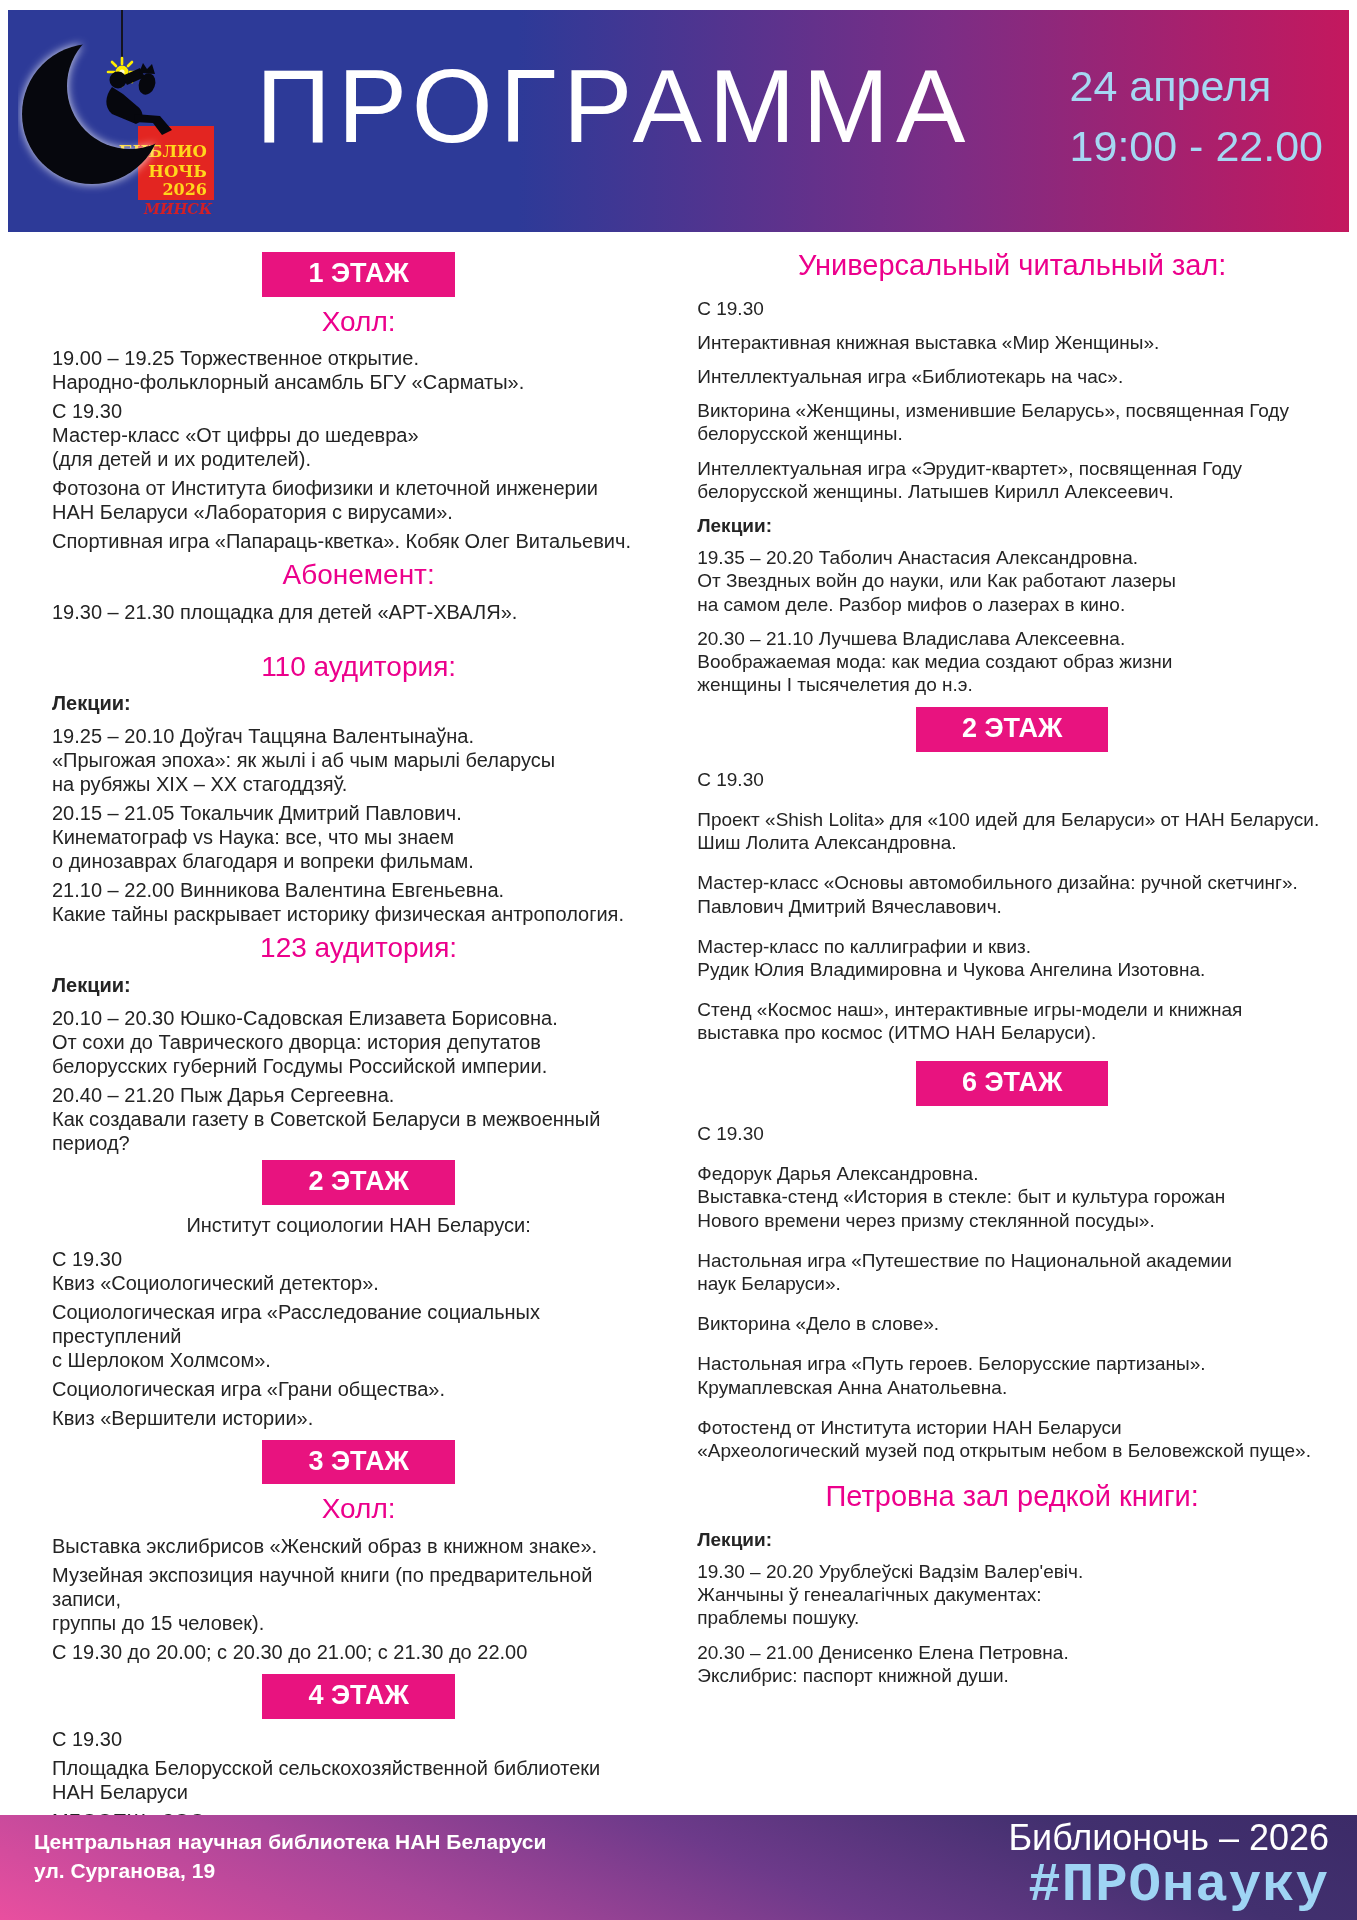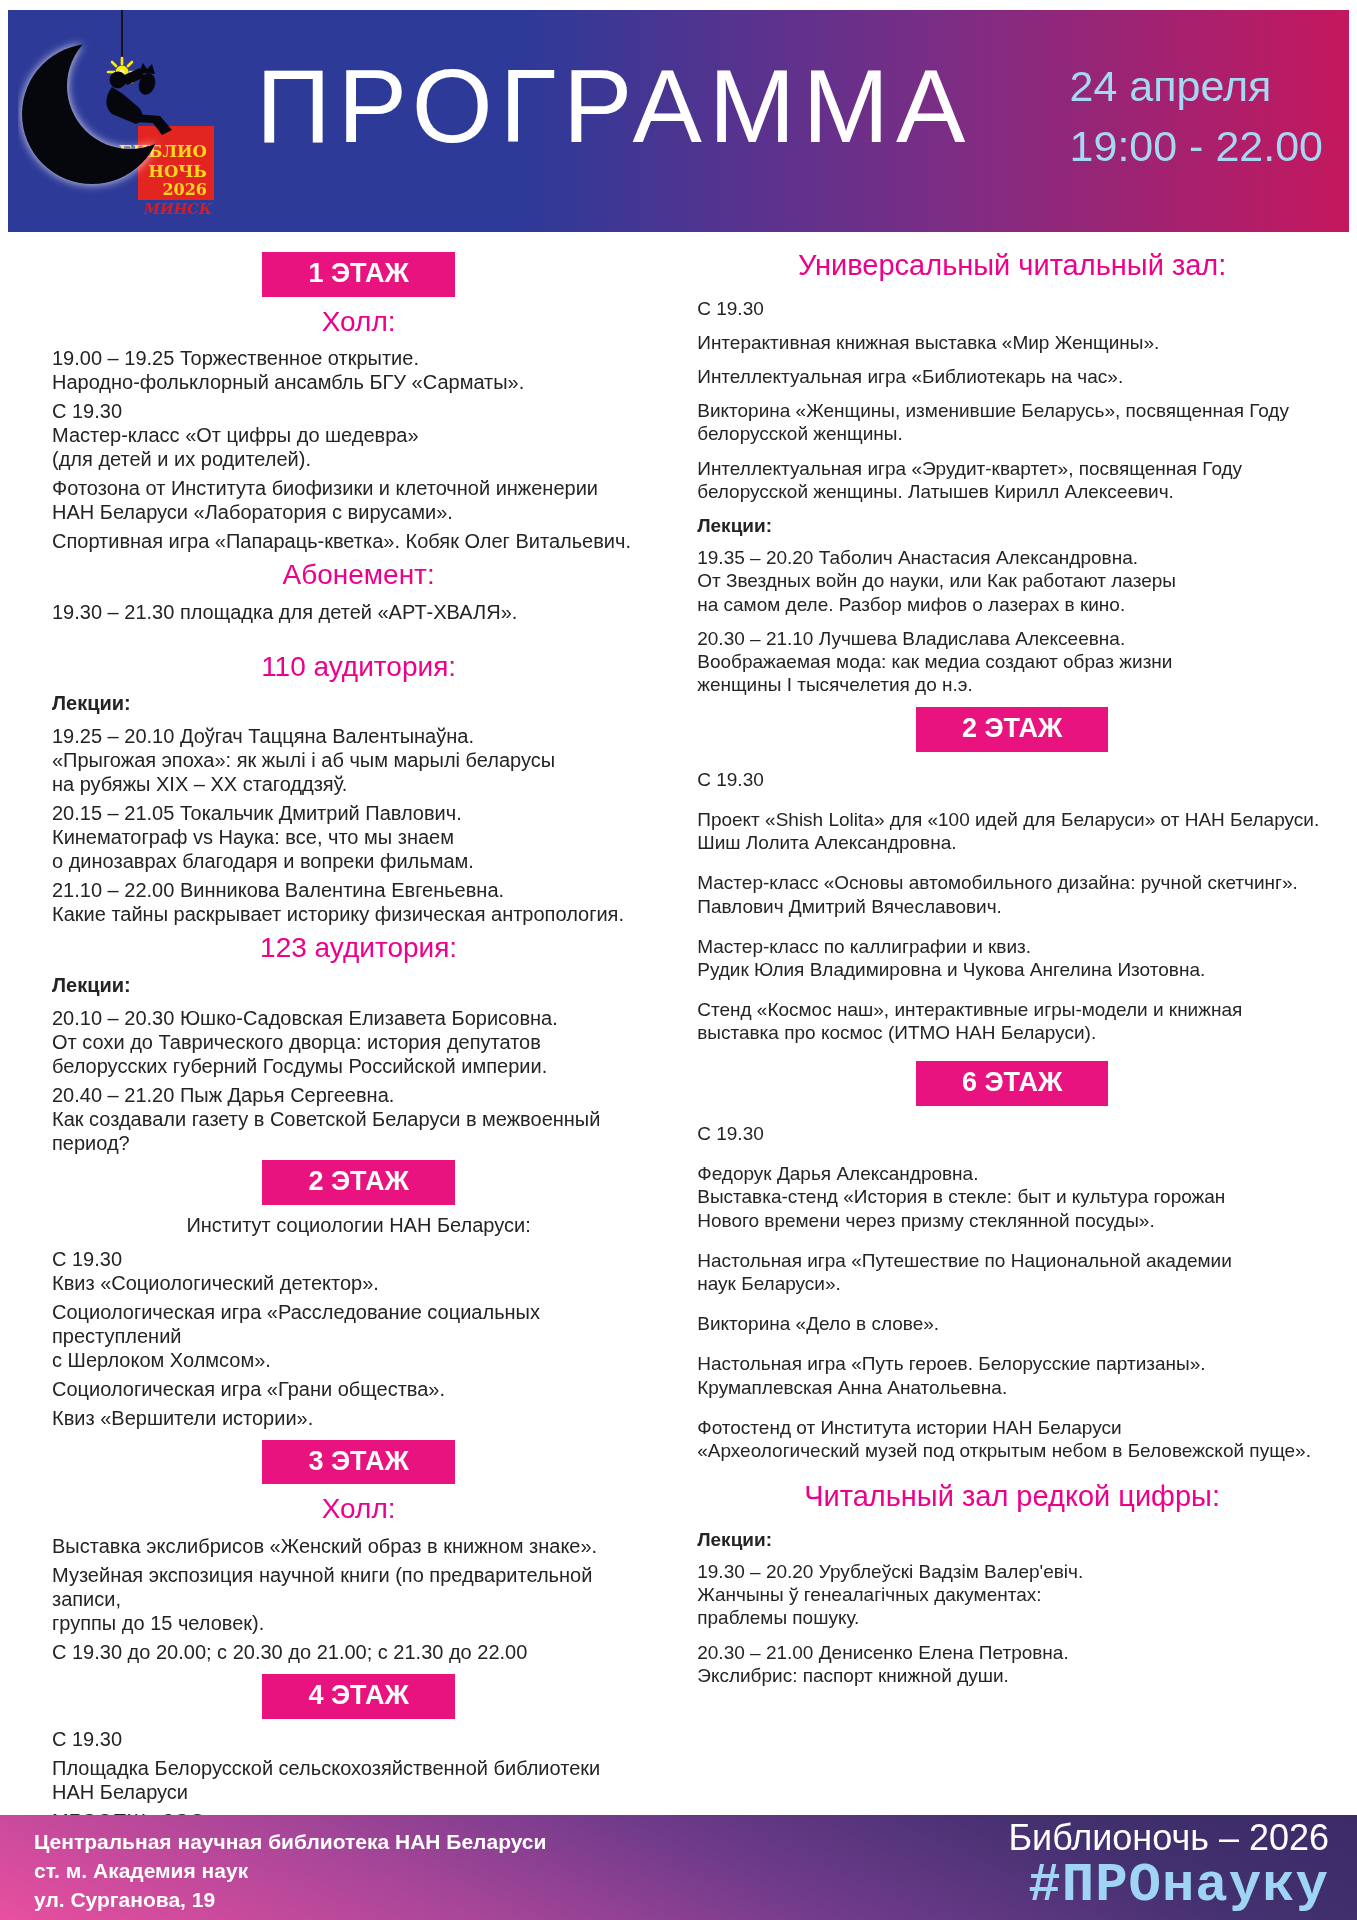--- a/index.html
+++ b/index.html
@@ -239,36 +239,35 @@
         <p class="ev">Настольная игра «Путешествие по Национальной академии
 наук Беларуси».</p>
         <p class="ev">Викторина «Дело в слове».</p>
         <p class="ev">Настольная игра «Путь героев. Белорусские партизаны».
 Крумаплевская Анна Анатольевна.</p>
         <p class="ev">Фотостенд от Института истории НАН Беларуси
 «Археологический музей под открытым небом в Беловежской пуще».</p>
       </section>
 
       <section>
-        <h3 class="pink-h mt-md">Читальный зал редкой цифры:</h3>
+        <h3 class="pink-h mt-md">Петровна зал редкой книги:</h3>
         <p class="lect">Лекции:</p>
         <p class="ev">19.30 – 20.20 Урублеўскі Вадзім Валер'евіч.
 Жанчыны ў генеалагічных дакументах:
 праблемы пошуку.</p>
         <p class="ev">20.30 – 21.00 Денисенко Елена Петровна.
 Экслибрис: паспорт книжной души.</p>
       </section>
 
     </div>
   </main>
 
   <footer class="footer">
     <div class="addr">
       <div>Центральная научная библиотека НАН Беларуси</div>
-      <div>ст. м. Академия наук</div>
       <div>ул. Сурганова, 19</div>
     </div>
     <div class="brand">
       <div class="brand-name">Библионочь – 2026</div>
       <div class="brand-hashtag">#ПРОнауку</div>
     </div>
   </footer>
 
 </div>
 

